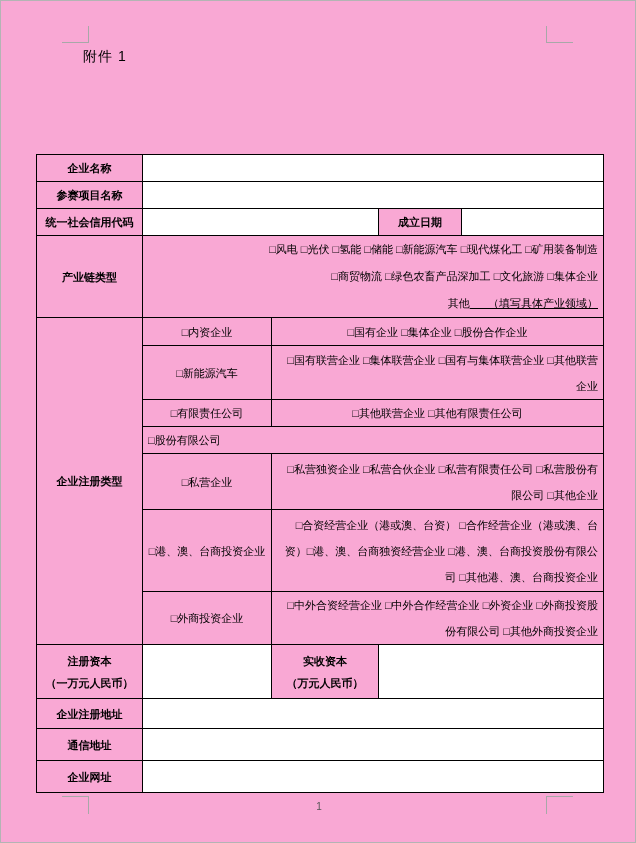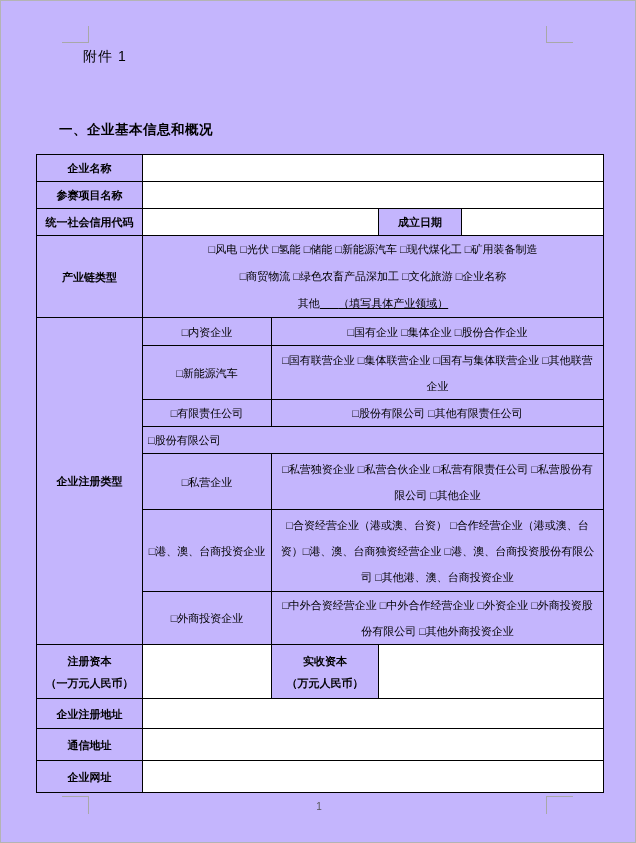--- a/index.html
+++ b/index.html
@@ -1,20 +1,20 @@
 <!DOCTYPE html>
 <html><head>
 <meta charset="utf-8">
 <style>
   * { box-sizing: border-box; }
   html,body { margin:0; padding:0; background:#fff; }
   .page {
     position: relative;
     width: 636px; height: 843px;
-    background: #c4b5fd;
+    background: #f9a8d4;
     border: 1px solid #b4b4b4;
     font-family: "Liberation Sans", "DejaVu Sans", sans-serif;
     color: #000;
     overflow: hidden;
   }
   
   .mark { position: absolute; }
   .mark-tl { left:61px; top:25px;  width:27px; height:17px; border-right:1px solid #a8a8a8; border-bottom:1px solid #a8a8a8; }
   .mark-tr { left:545px; top:25px; width:27px; height:17px; border-left:1px solid #a8a8a8;  border-bottom:1px solid #a8a8a8; }
   .mark-bl { left:61px; top:795px; width:27px; height:18px; border-right:1px solid #a8a8a8; border-top:1px solid #a8a8a8; }
@@ -40,21 +40,21 @@
   }
   table.form td {
     border:1px solid #000;
     padding:0 5px;
     vertical-align:middle;
     overflow:hidden;
   }
   td.lbl { font-weight:bold; text-align:center; line-height:22px; }
   td.cat { text-align:center; line-height:24px; padding:1px 4px;margin-left:30px; }
   td.cat-full { text-align:left; padding-left:14px; }
-  td.opts { text-align:center; line-height:26px; padding-left:10px; padding-right:5px; }
+  td.opts { text-align:right; line-height:26px; padding-left:10px; padding-right:5px; }
   td.opts.center { text-align:center; }
   td.fill { background:#fff; }
   .optline { line-height:27px; white-space:nowrap; }
   .ul { text-decoration:underline; }
   .lbl2 { line-height:22px; }
 
   .page-number {
     position:absolute; left:0; top:800px; width:636px;
     text-align:center; font-size:10px; color:#555;
   }
@@ -63,21 +63,20 @@
 <body>
 
 <div class="page">
 
   <div class="mark mark-tl"></div>
   <div class="mark mark-tr"></div>
   <div class="mark mark-bl"></div>
   <div class="mark mark-br"></div>
 
   <div class="attachment">附件 1</div>
-  <div class="section-heading">一、企业基本信息和概况</div>
 
   <table class="form">
     <colgroup>
       <col style="width:106px">
         <col style="width:129px">
         <col style="width:107px">
         <col style="width:83px">
         <col style="width:142px">
     </colgroup>
 
@@ -96,39 +95,39 @@
       <td class="lbl">统一社会信用代码</td>
       <td class="fill" colspan="2"></td>
       <td class="lbl">成立日期</td>
       <td class="fill"></td>
     </tr>
 
     <tr style="height:79px">
       <td class="lbl">产业链类型</td>
       <td class="opts" colspan="4">
         <div class="optline">□风电  □光伏  □氢能  □储能  □新能源汽车  □现代煤化工  □矿用装备制造</div>
-        <div class="optline">□商贸物流  □绿色农畜产品深加工  □文化旅游  □企业名称</div>
+        <div class="optline">□商贸物流  □绿色农畜产品深加工  □文化旅游  □集体企业</div>
         <div class="optline"><span>其他</span><span class="ul">&nbsp;&nbsp;&nbsp;&nbsp;&nbsp;&nbsp;</span><span class="ul">（填写具体产业领域）</span></div>
       </td>
     </tr>
 
     <tr style="height:28px">
       <td class="lbl" rowspan="7">企业注册类型</td>
       <td class="cat">□内资企业</td>
       <td class="opts center" colspan="3">□国有企业 □集体企业 □股份合作企业</td>
     </tr>
 
     <tr style="height:54px">
       <td class="cat">□新能源汽车</td>
       <td class="opts" colspan="3">□国有联营企业 □集体联营企业 □国有与集体联营企业 □其他联营企业</td>
     </tr>
 
     <tr style="height:25px">
       <td class="cat">□有限责任公司</td>
-      <td class="opts center" colspan="3">□股份有限公司 □其他有限责任公司</td>
+      <td class="opts center" colspan="3">□其他联营企业 □其他有限责任公司</td>
     </tr>
 
     <tr style="height:27px">
       <td class="cat-full" colspan="4">□股份有限公司</td>
     </tr>
 
     <tr style="height:56px">
       <td class="cat">□私营企业</td>
       <td class="opts" colspan="3">□私营独资企业 □私营合伙企业 □私营有限责任公司 □私营股份有限公司 □其他企业</td>
     </tr>

